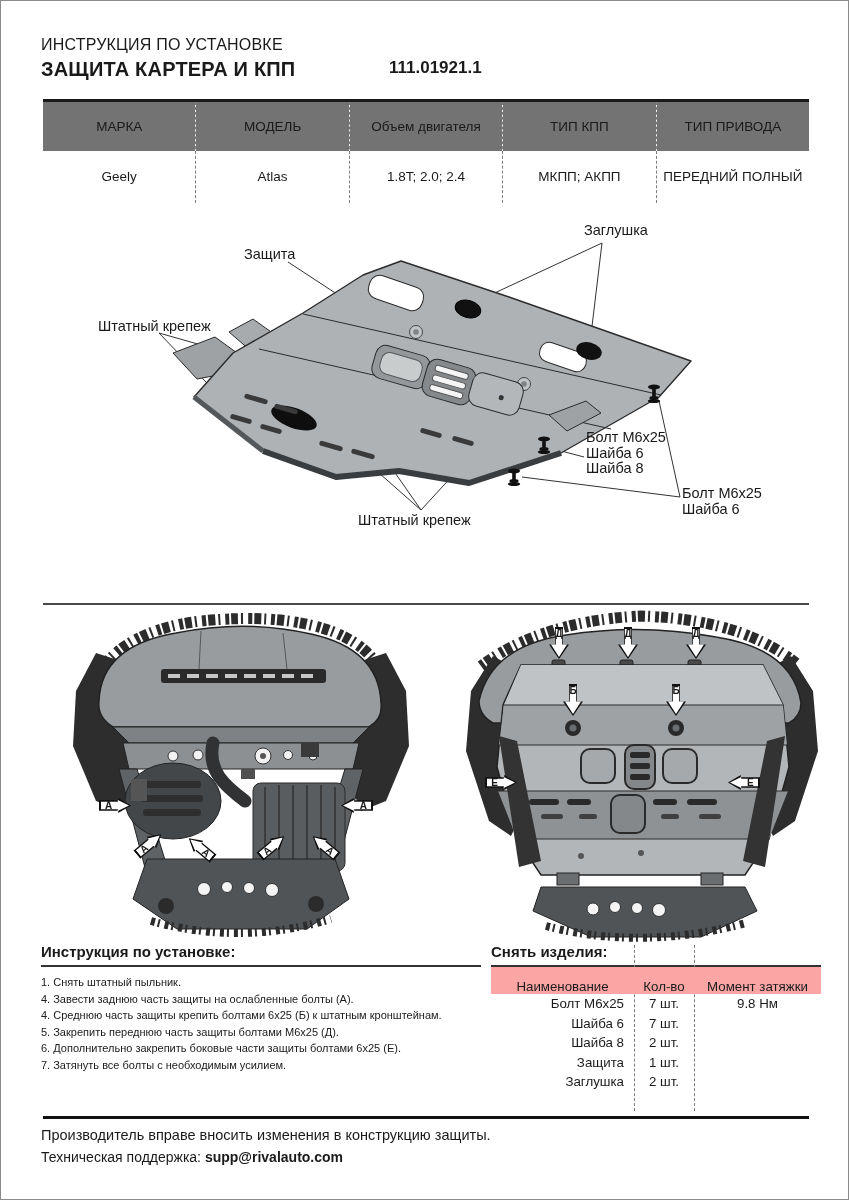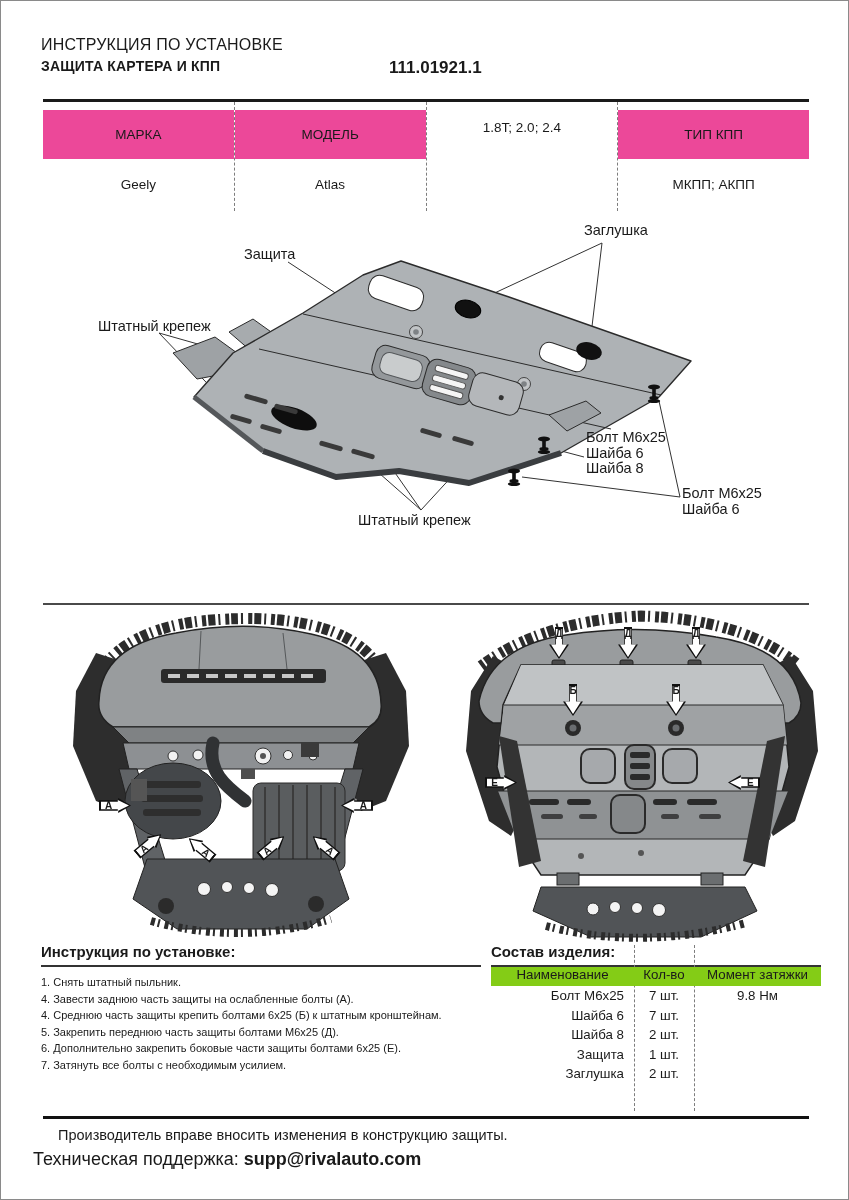--- a/index.html
+++ b/index.html
@@ -1,28 +1,28 @@
 <!DOCTYPE html>
 <html><head>
 <meta charset="utf-8">
 <style>
   html,body{margin:0;padding:0;background:#fff;}
   .page{position:relative;width:849px;height:1200px;background:#fff;border:1px solid #8a8a8a;
         box-sizing:border-box;font-family:"Liberation Sans",sans-serif;color:#1a1a1a;overflow:hidden;padding-left:28px;}
   .abs{position:absolute;}
   
   .title1{left:40px;top:35px;font-size:16px;letter-spacing:.2px;}
-  .title2{left:40px;top:57px;font-size:14px;font-weight:bold;letter-spacing:.2px;}
+  .title2{left:40px;top:57px;font-size:20px;font-weight:bold;letter-spacing:.2px;}
   .partnum{left:388px;top:57px;font-size:17px;font-weight:bold;}
   
   .spec-table{left:42px;top:98px;width:766px;border-top:3px solid #1a1a1a;display:flex;}
   .spec-col{flex:1;min-width:0;}
   .spec-col:not(:last-child){border-right:1px dashed #7d7d7d;}
-  .spec-h{height:49px;background:#ec4899;display:flex;align-items:center;justify-content:center;
-          text-align:right;font-size:13.5px;padding:0 6px;line-height:15px;margin-top:8px;}
+  .spec-h{height:49px;background:#737373;display:flex;align-items:center;justify-content:center;
+          text-align:right;font-size:13.5px;padding:0 6px;line-height:15px;}
   .spec-v{height:52px;display:flex;align-items:center;justify-content:center;text-align:center;
           font-size:13.5px;padding:0 6px;line-height:16px;}
   
   svg.art{position:absolute;left:0;top:0;width:849px;height:1200px;pointer-events:none;}
   
   .dlabel{font-size:14.5px;white-space:nowrap;}
   .bolt-lines div{font-size:14.5px;line-height:15.5px;white-space:nowrap;}
   
   .marker{position:absolute;}
   .mk-shape{position:absolute;inset:0;background:#101010;}
@@ -39,30 +39,30 @@
   .divider{left:42px;top:602px;width:766px;height:2px;background:#4a4a4a;}
   
   .instr-head{left:40px;top:942px;font-size:15px;font-weight:bold;}
   .instr-line{left:40px;top:964px;width:440px;height:2px;background:#333;}
   .instr-items{left:40px;top:973px;width:445px;font-size:11px;line-height:16.5px;}
   
   .parts-head{left:490px;top:942px;font-size:15px;font-weight:bold;}
   .parts-topline{left:490px;top:964px;width:330px;height:2px;background:#333;}
   .parts-dash{top:944px;height:166px;border-left:1px dashed #7d7d7d;width:0;}
   .parts-table{left:490px;top:966px;width:330px;}
-  .parts-hrow{display:flex;background:#84cc16;height:19px;align-items:flex-start;font-size:13.3px;}
+  .parts-hrow{display:flex;background:#fca5a5;height:27px;align-items:flex-end;font-size:13.3px;}
   .parts-row{display:flex;height:19.5px;align-items:center;font-size:13.3px;}
   .pc-name{width:143px;text-align:right;padding-right:10px;box-sizing:border-box;}
   .pc-qty{width:60px;text-align:center;}
   .pc-tq{width:127px;text-align:center;}
   .parts-hrow .pc-name{text-align:center;padding-right:0;}
   
   .footer-line{left:42px;top:1115px;width:766px;height:3px;background:#111;}
-  .foot1{left:40px;top:1126px;font-size:14.5px;margin-left:17px;}
-  .foot2{left:32px;top:1148px;font-size:18px;}
+  .foot1{left:40px;top:1126px;font-size:14.5px;}
+  .foot2{left:40px;top:1148px;font-size:14px;}
   .foot2 b{font-weight:bold;}
 </style>
 </head>
 <body>
 
 <div class="page">
 
   <svg class="art" viewBox="0 0 849 1200">
 
     <g stroke-linejoin="round">
@@ -293,25 +293,30 @@
   <div class="abs spec-table">
     <div class="spec-col">
       <div class="spec-h">МАРКА</div>
       <div class="spec-v">Geely</div>
     </div>
     <div class="spec-col">
       <div class="spec-h">МОДЕЛЬ</div>
       <div class="spec-v">Atlas</div>
     </div>
     <div class="spec-col">
+      <div class="spec-h">Объем двигателя</div>
       <div class="spec-v">1.8T; 2.0; 2.4</div>
     </div>
     <div class="spec-col">
       <div class="spec-h">ТИП КПП</div>
       <div class="spec-v">МКПП; АКПП</div>
+    </div>
+    <div class="spec-col">
+      <div class="spec-h">ТИП ПРИВОДА</div>
+      <div class="spec-v">ПЕРЕДНИЙ ПОЛНЫЙ</div>
     </div>
   </div>
 
   <div class="abs dlabel" style="left:583px;top:221px;">Заглушка</div>
   <div class="abs dlabel" style="left:243px;top:245px;">Защита</div>
   <div class="abs dlabel" style="left:97px;top:317px;">Штатный крепеж</div>
   <div class="abs dlabel" style="left:357px;top:511px;">Штатный крепеж</div>
   <div class="abs bolt-lines" style="left:585px;top:429px;">
     <div>Болт М6х25</div>
     <div>Шайба 6</div>
@@ -397,21 +402,21 @@
   <div class="abs instr-line"></div>
   <div class="abs instr-items">
     <div>1. Снять штатный пыльник.</div>
     <div>4. Завести заднюю часть защиты на ослабленные болты (А).</div>
     <div>4. Среднюю часть защиты крепить болтами 6х25 (Б) к штатным кронштейнам.</div>
     <div>5. Закрепить переднюю часть защиты болтами М6х25 (Д).</div>
     <div>6. Дополнительно закрепить боковые части защиты болтами 6х25 (Е).</div>
     <div>7. Затянуть все болты с необходимым усилием.</div>
   </div>
 
-  <div class="abs parts-head">Состав изделия:</div>
+  <div class="abs parts-head">Снять изделия:</div>
   <div class="abs parts-topline"></div>
   <div class="abs parts-dash" style="left:633px;"></div>
   <div class="abs parts-dash" style="left:693px;"></div>
   <div class="abs parts-table">
     <div class="parts-hrow">
       <div class="pc-name">Наименование</div>
       <div class="pc-qty">Кол-во</div>
       <div class="pc-tq">Момент затяжки</div>
     </div>
     <div class="parts-row">

